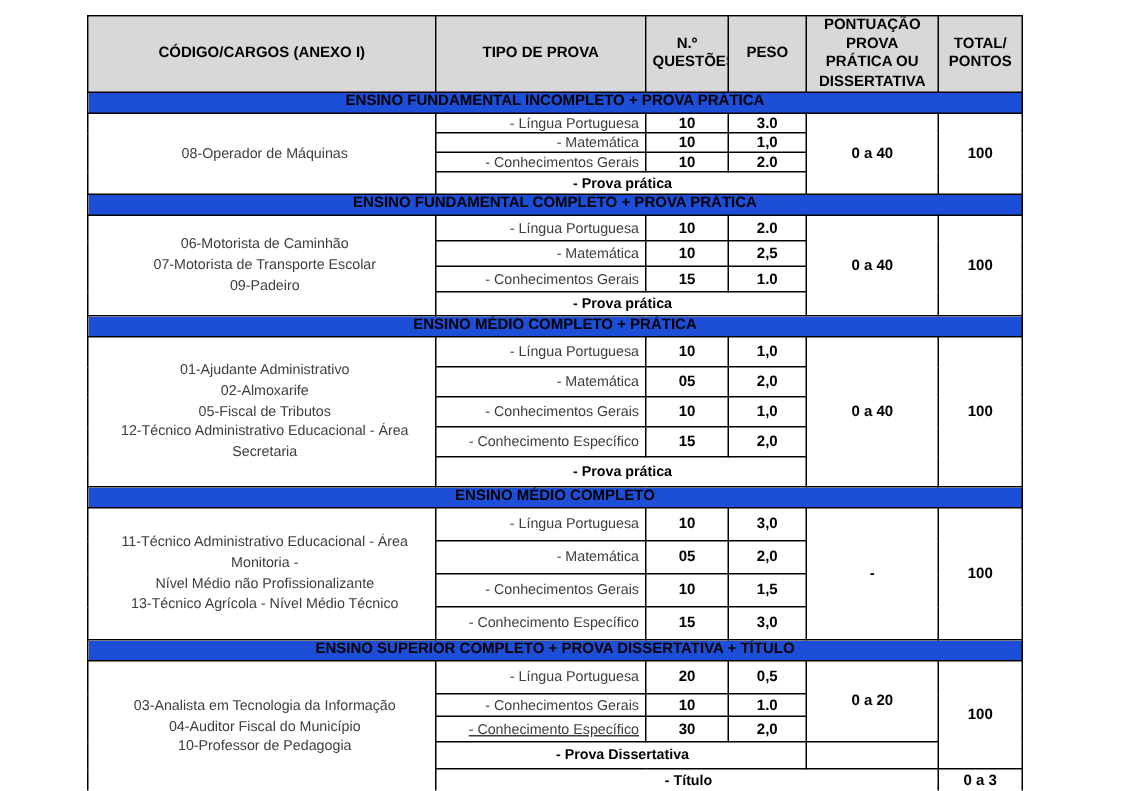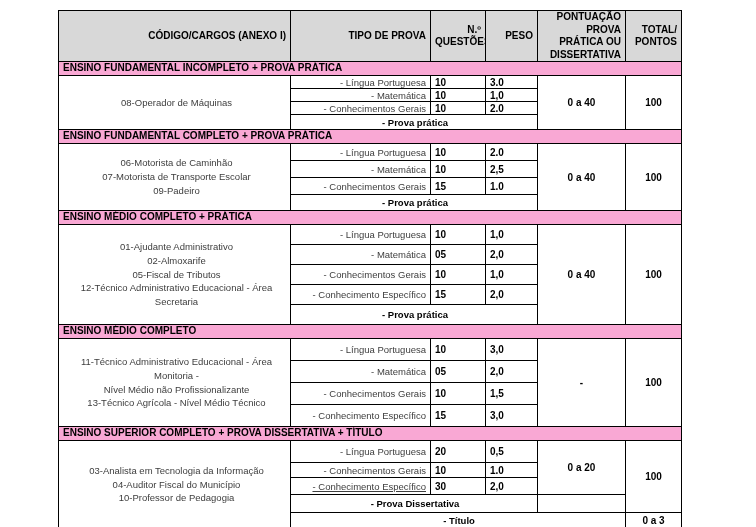--- a/index.html
+++ b/index.html
@@ -19,42 +19,42 @@
     border:1px solid #000;
     padding:0 4px;
     overflow:hidden;
     vertical-align:middle;
     box-sizing:border-box;
   }
   th.hdr{
     background:#d8d8d8;
     height:45px;
     font-size:10px;font-weight:bold;
-    text-align:right;line-height:1.25;
+    text-align:center;line-height:1.25;
     border-bottom:1.5px solid #000;
   }
   td.sec-title{
     height:14px;
-    font-size:10px;font-weight:bold;
-    background:#f9a8d4;
+    font-size:10px;font-weight:bold;text-align:center;
+    background:#1d4ed8;
     border-top:1.5px solid #000;border-bottom:1.5px solid #000;
     line-height:1.05;
   }
   td.cargo{
     font-size:9.5px;color:#3d3d3d;
     text-align:center;padding-left:8px;
     white-space:pre-line;line-height:1.45;
   }
   td.tipo{
     font-size:9.5px;color:#3d3d3d;
     text-align:right;padding-left:7px;
   }
   td.tipo.u{text-decoration:underline;}
   td.num{
-    font-size:10px;font-weight:bold;text-align:left;
+    font-size:10px;font-weight:bold;text-align:center;
   }
   td.pont,td.tot{
     font-size:10px;font-weight:bold;text-align:center;
   }
   td.prova{
     font-size:9.5px;font-weight:bold;text-align:center;padding-left:6px;
   }
   
   tr.r-s1{height:13px;}
   tr.r-s1-last{height:15px;}

